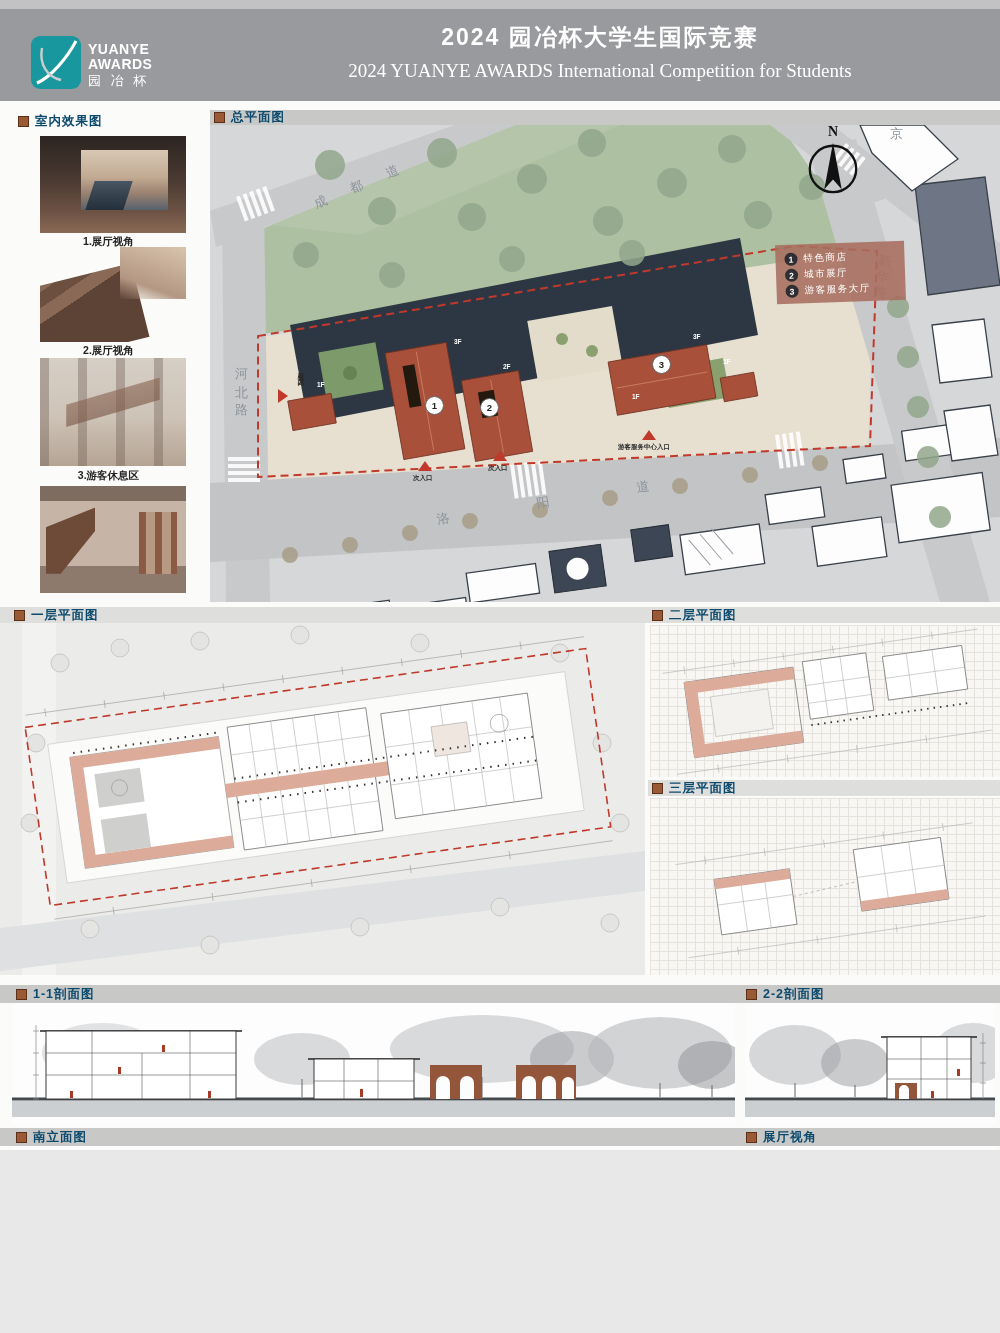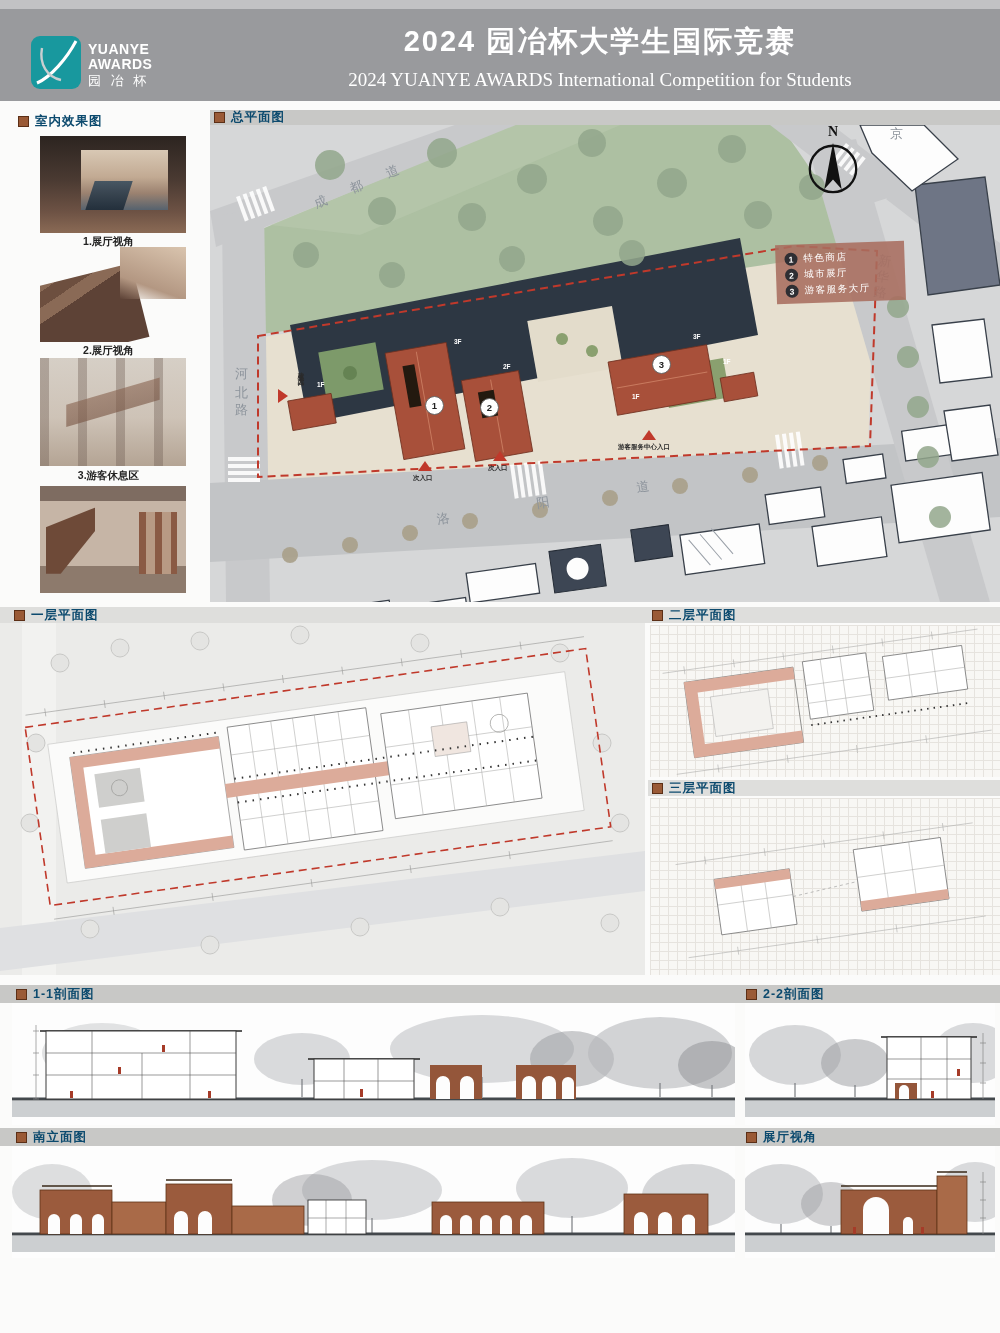--- a/index.html
+++ b/index.html
@@ -1,28 +1,28 @@
 <!DOCTYPE html>
 <html><head>
 <meta charset="utf-8">
 <style>
   html,body{margin:0;padding:0;background:#e8e8e8;}
-  .poster{position:relative;width:1000px;height:1333px;background:#fbfbfa;overflow:hidden;
+  .poster{position:relative;width:1000px;height:1150px;background:#fbfbfa;overflow:hidden;
           font-family:"Liberation Sans",sans-serif;}
   
   .hdr-top{position:absolute;left:0;top:0;width:1000px;height:9px;background:#c2c2c4;}
   .hdr{position:absolute;left:0;top:9px;width:1000px;height:92px;background:#999a9d;}
   .logo-mark{position:absolute;left:31px;top:27px;width:50px;height:53px;border-radius:9px;background:#18989e;}
   .logo-text{position:absolute;left:88px;top:33px;color:#fff;line-height:1.05;}
   .lw1{font-size:14px;font-weight:bold;letter-spacing:.5px;}
   .lw2{font-size:13px;letter-spacing:3px;margin-top:3px;}
   .reg{position:absolute;left:152px;top:15px;color:#fff;font-size:17px;line-height:1.28;}
   .reg-num{font-size:19px;letter-spacing:.5px;}
   .titles{position:absolute;left:280px;top:0;width:640px;text-align:center;color:#fff;}
-  .t-cn{margin-top:13px;font-size:29px;font-weight:bold;letter-spacing:2px;}
+  .t-cn{margin-top:13px;font-size:23px;font-weight:bold;letter-spacing:2px;}
   .t-en{margin-top:7px;font-size:19px;font-family:"Liberation Serif",serif;}
   
   .sec-head{position:absolute;display:flex;align-items:center;}
   .band{background:#c8c8c6;}
   .band-lt{background:#dededc;}
   .bullet{width:9px;height:9px;background:#9a5a36;border:1.5px solid #5c2f16;margin:0 6px 0 4px;flex:0 0 auto;}
   .sec-label{font-size:12.5px;font-weight:bold;color:#0c4a6e;letter-spacing:1px;white-space:nowrap;}
   .dual-label{position:absolute;display:flex;align-items:center;top:0;height:100%;}
   
   .render{position:absolute;left:40px;width:146px;overflow:hidden;}

